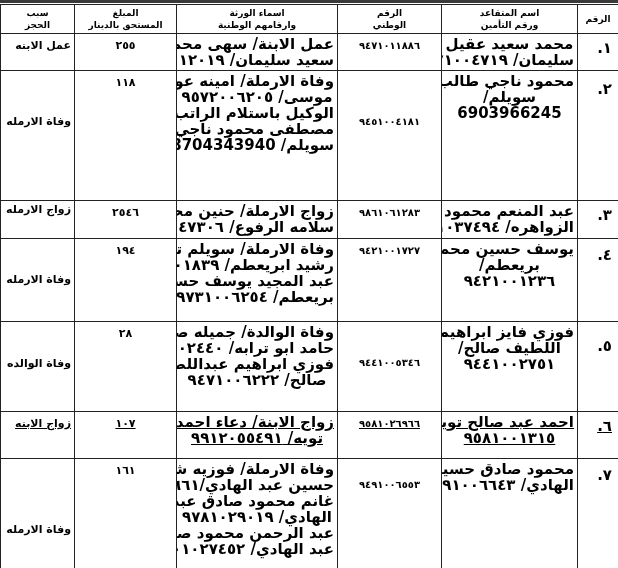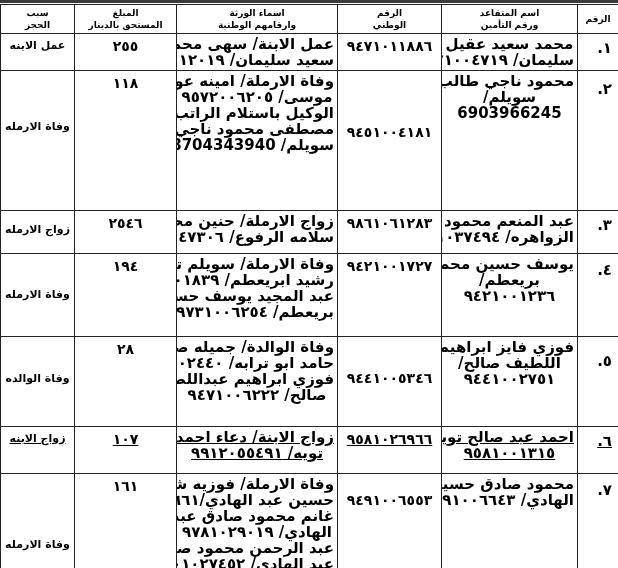--- a/index.html
+++ b/index.html
@@ -6,23 +6,23 @@
   body { width:618px; height:568px; overflow:hidden; position:relative;
          font-family:"DejaVu Sans", sans-serif; color:#000; }
   .top-rule { position:absolute; left:0; top:0; width:618px; height:3px; background:#3a3a3a; }
   table { position:absolute; left:0; top:4px; width:618px; border-collapse:collapse;
           table-layout:fixed; direction:rtl; }
   td, th { border:1.5px solid #222; vertical-align:top; padding:2px 3px; text-align:center;
            font-weight:bold; overflow:hidden; }
   th { font-size:9px; line-height:12px; font-weight:bold; height:24px; vertical-align:middle; }
   td { font-size:15px; line-height:16px; }
   td.serial { text-align:right; padding-right:6px; padding-top:10px; }
-  td.reason { vertical-align:middle; font-size:11px; }
-  td.num { font-size:14px; padding-top:4px; }
-  td.amount { font-size:14px; padding-top:4px; }
+  td.reason { vertical-align:middle; font-size:11px;text-align:right; }
+  td.num { font-size:10px; padding-top:4px; }
+  td.amount { font-size:11px; padding-top:4px; }
   td.heirs { padding-top:2px; }
   .line { display:block; white-space:nowrap; }
   .row1 td{height:25px;} .row2 td{height:97px;} .row3 td{height:29px;}
   .row4 td{height:72px;} .row5 td{height:71px;margin-top:17px;} .row6 td{height:38px;text-decoration:underline;}
   .row7 td{height:121px;}
   .r1 td.serial{padding-top:6px}
 </style>
 </head>
 <body>
 
@@ -81,21 +81,21 @@
       <td class="reason" style="vertical-align:top;padding-top:4px">عمل الابنه</td>
     </tr>
 
     <tr class="row2">
       <td class="serial">٢.</td>
       <td>
           <span class="line">محمود ناجي طالب ابو</span>
           <span class="line">سويلم/</span>
           <span class="line">6903966245</span>
         </td>
-      <td class="num" style="vertical-align:middle;padding-top:12px;padding-bottom:30px">٩٤٥١٠٠٤١٨١</td>
+      <td class="num" style="vertical-align:middle;padding-top:2px;padding-bottom:30px">٩٤٥١٠٠٤١٨١</td>
       <td class="heirs">
           <span class="line">وفاة الارملة/ امينه عوض طلب</span>
           <span class="line">موسى/  ٩٥٧٢٠٠٦٢٠٥</span>
           <span class="line">الوكيل باستلام الراتب/</span>
           <span class="line">مصطفى محمود ناجي ابو</span>
           <span class="line">سويلم/ 8704343940</span>
         </td>
       <td class="amount">١١٨</td>
       <td class="reason" style="padding-bottom:30px">وفاة الارمله</td>
     </tr>
@@ -105,21 +105,21 @@
       <td>
           <span class="line">عبد المنعم محمود يوسف</span>
           <span class="line">الزواهره/  ٩٨٦١٠٣٧٤٩٤</span>
         </td>
       <td class="num">٩٨٦١٠٦١٢٨٣</td>
       <td class="heirs">
           <span class="line">زواج الارملة/ حنين محمد</span>
           <span class="line">سلامه الرفوع/  ٩٨٩٢٠٤٧٣٠٦</span>
         </td>
       <td class="amount">٢٥٤٦</td>
-      <td class="reason" style="vertical-align:top;padding-top:11px">زواج الارمله</td>
+      <td class="reason" style="vertical-align:top;padding-top:1px">زواج الارمله</td>
     </tr>
 
     <tr class="row4">
       <td class="serial" style="padding-top:8px">٤.</td>
       <td>
           <span class="line">يوسف حسين محمد</span>
           <span class="line">بريعطم/</span>
           <span class="line">٩٤٢١٠٠١٢٣٦</span>
         </td>
       <td class="num">٩٤٢١٠٠١٧٢٧</td>

